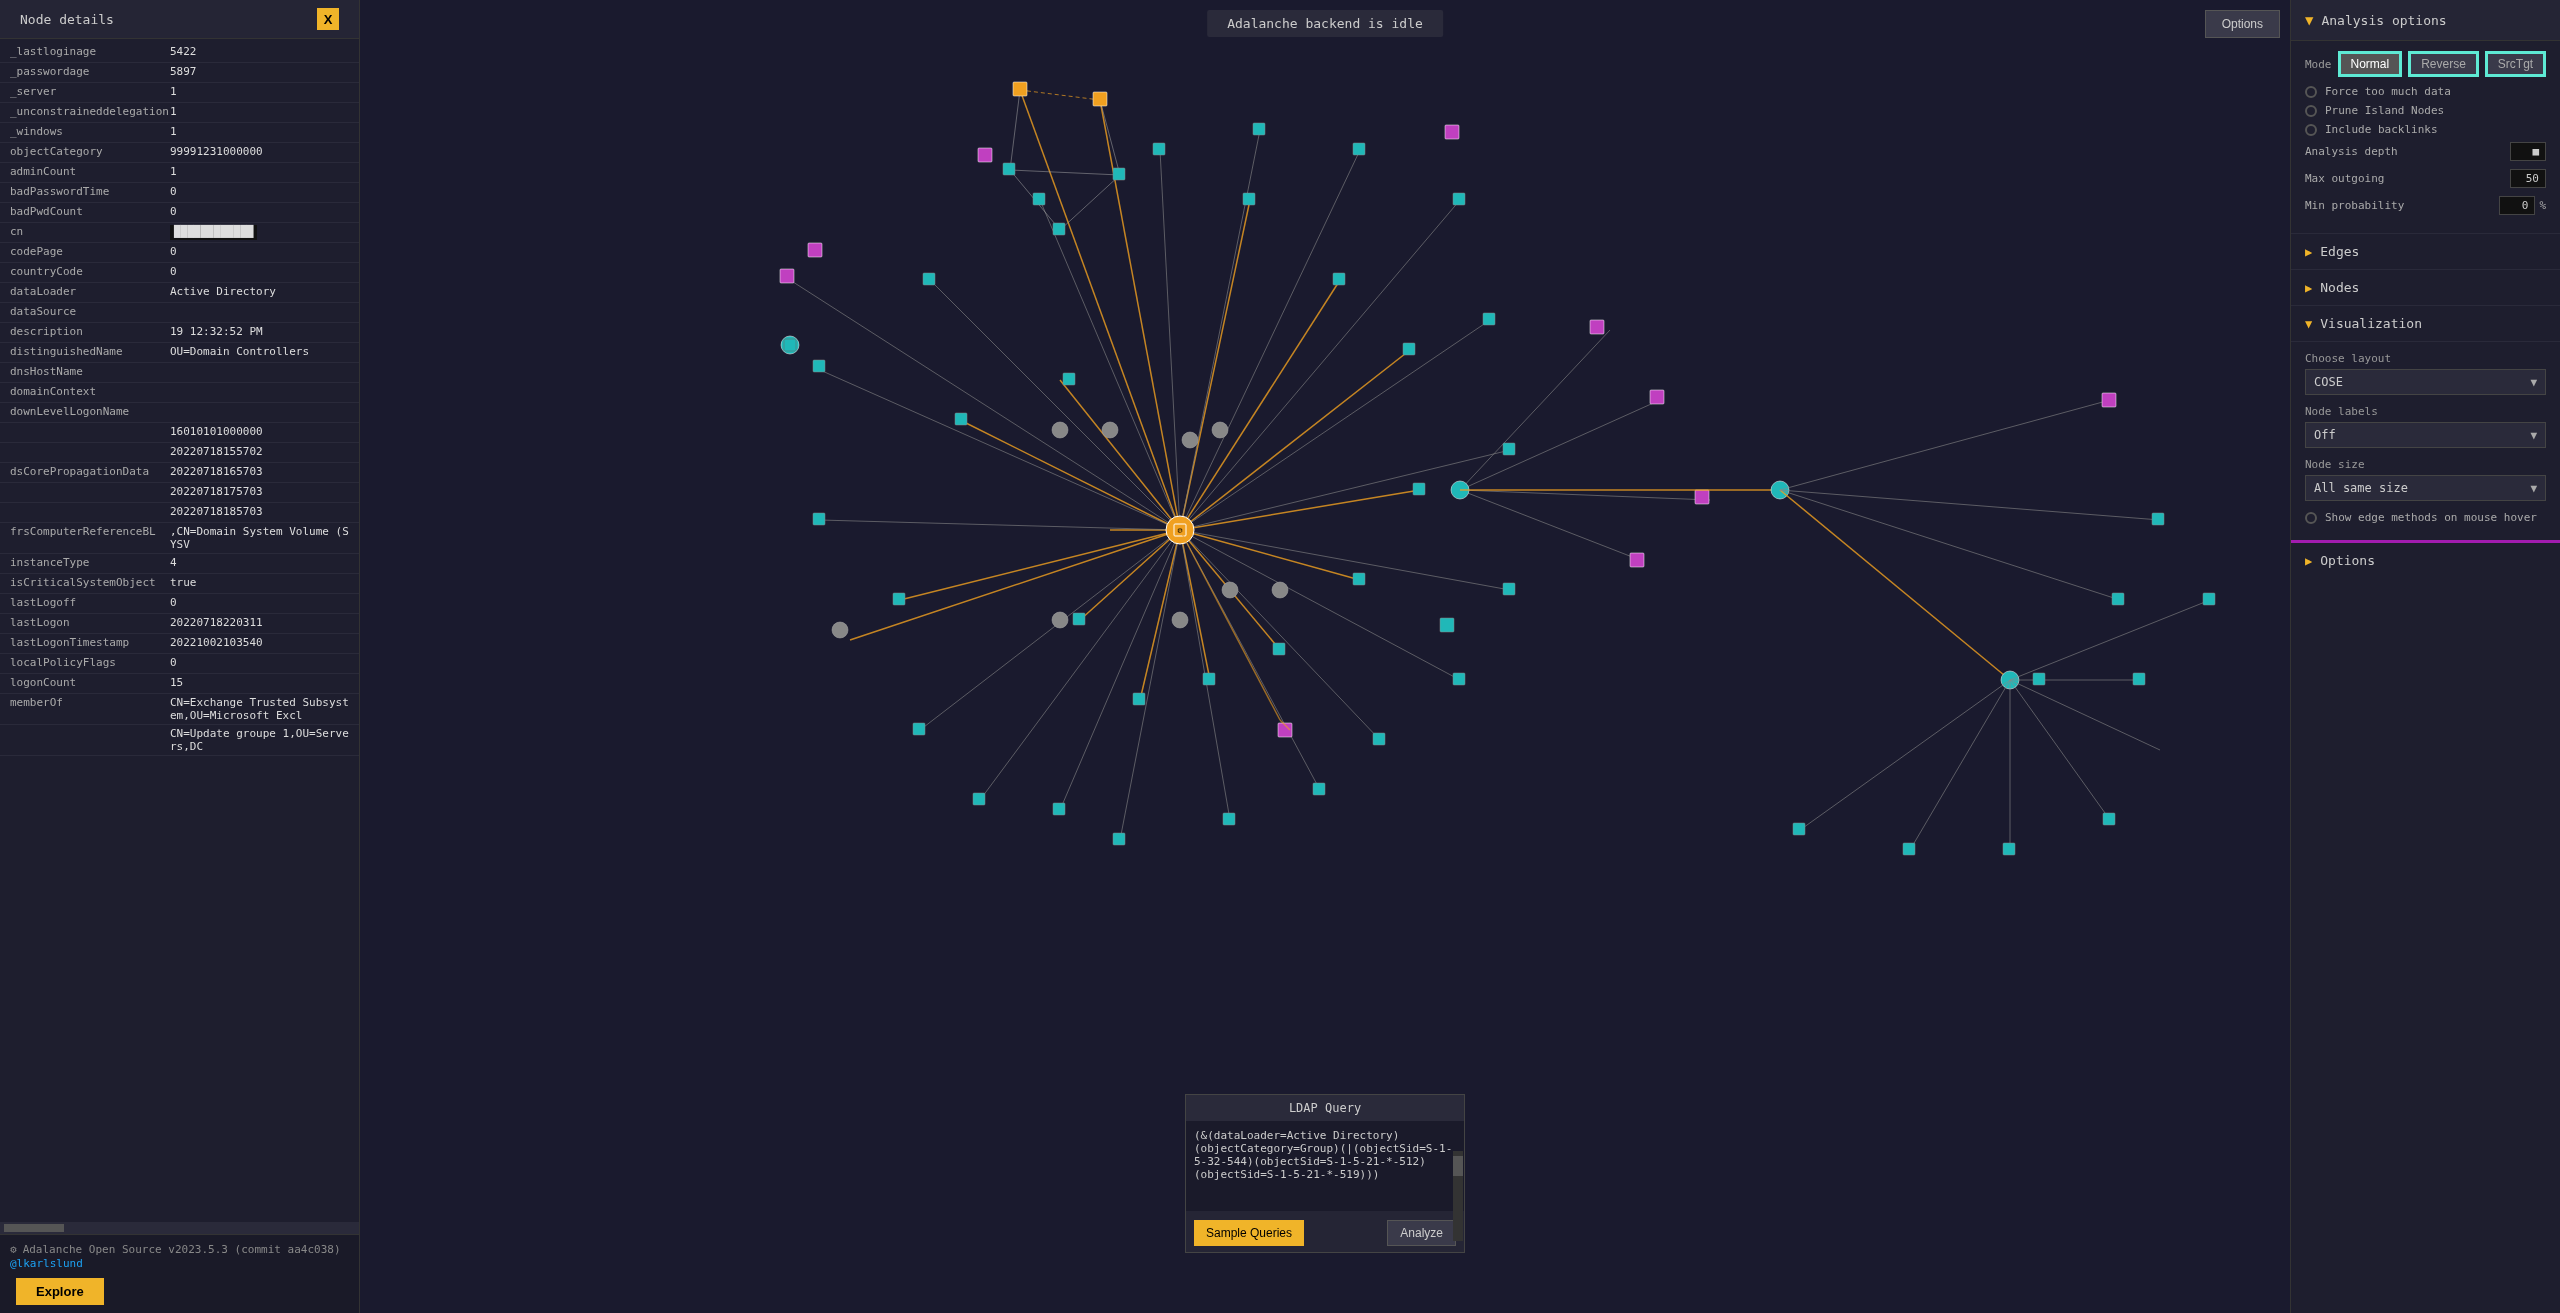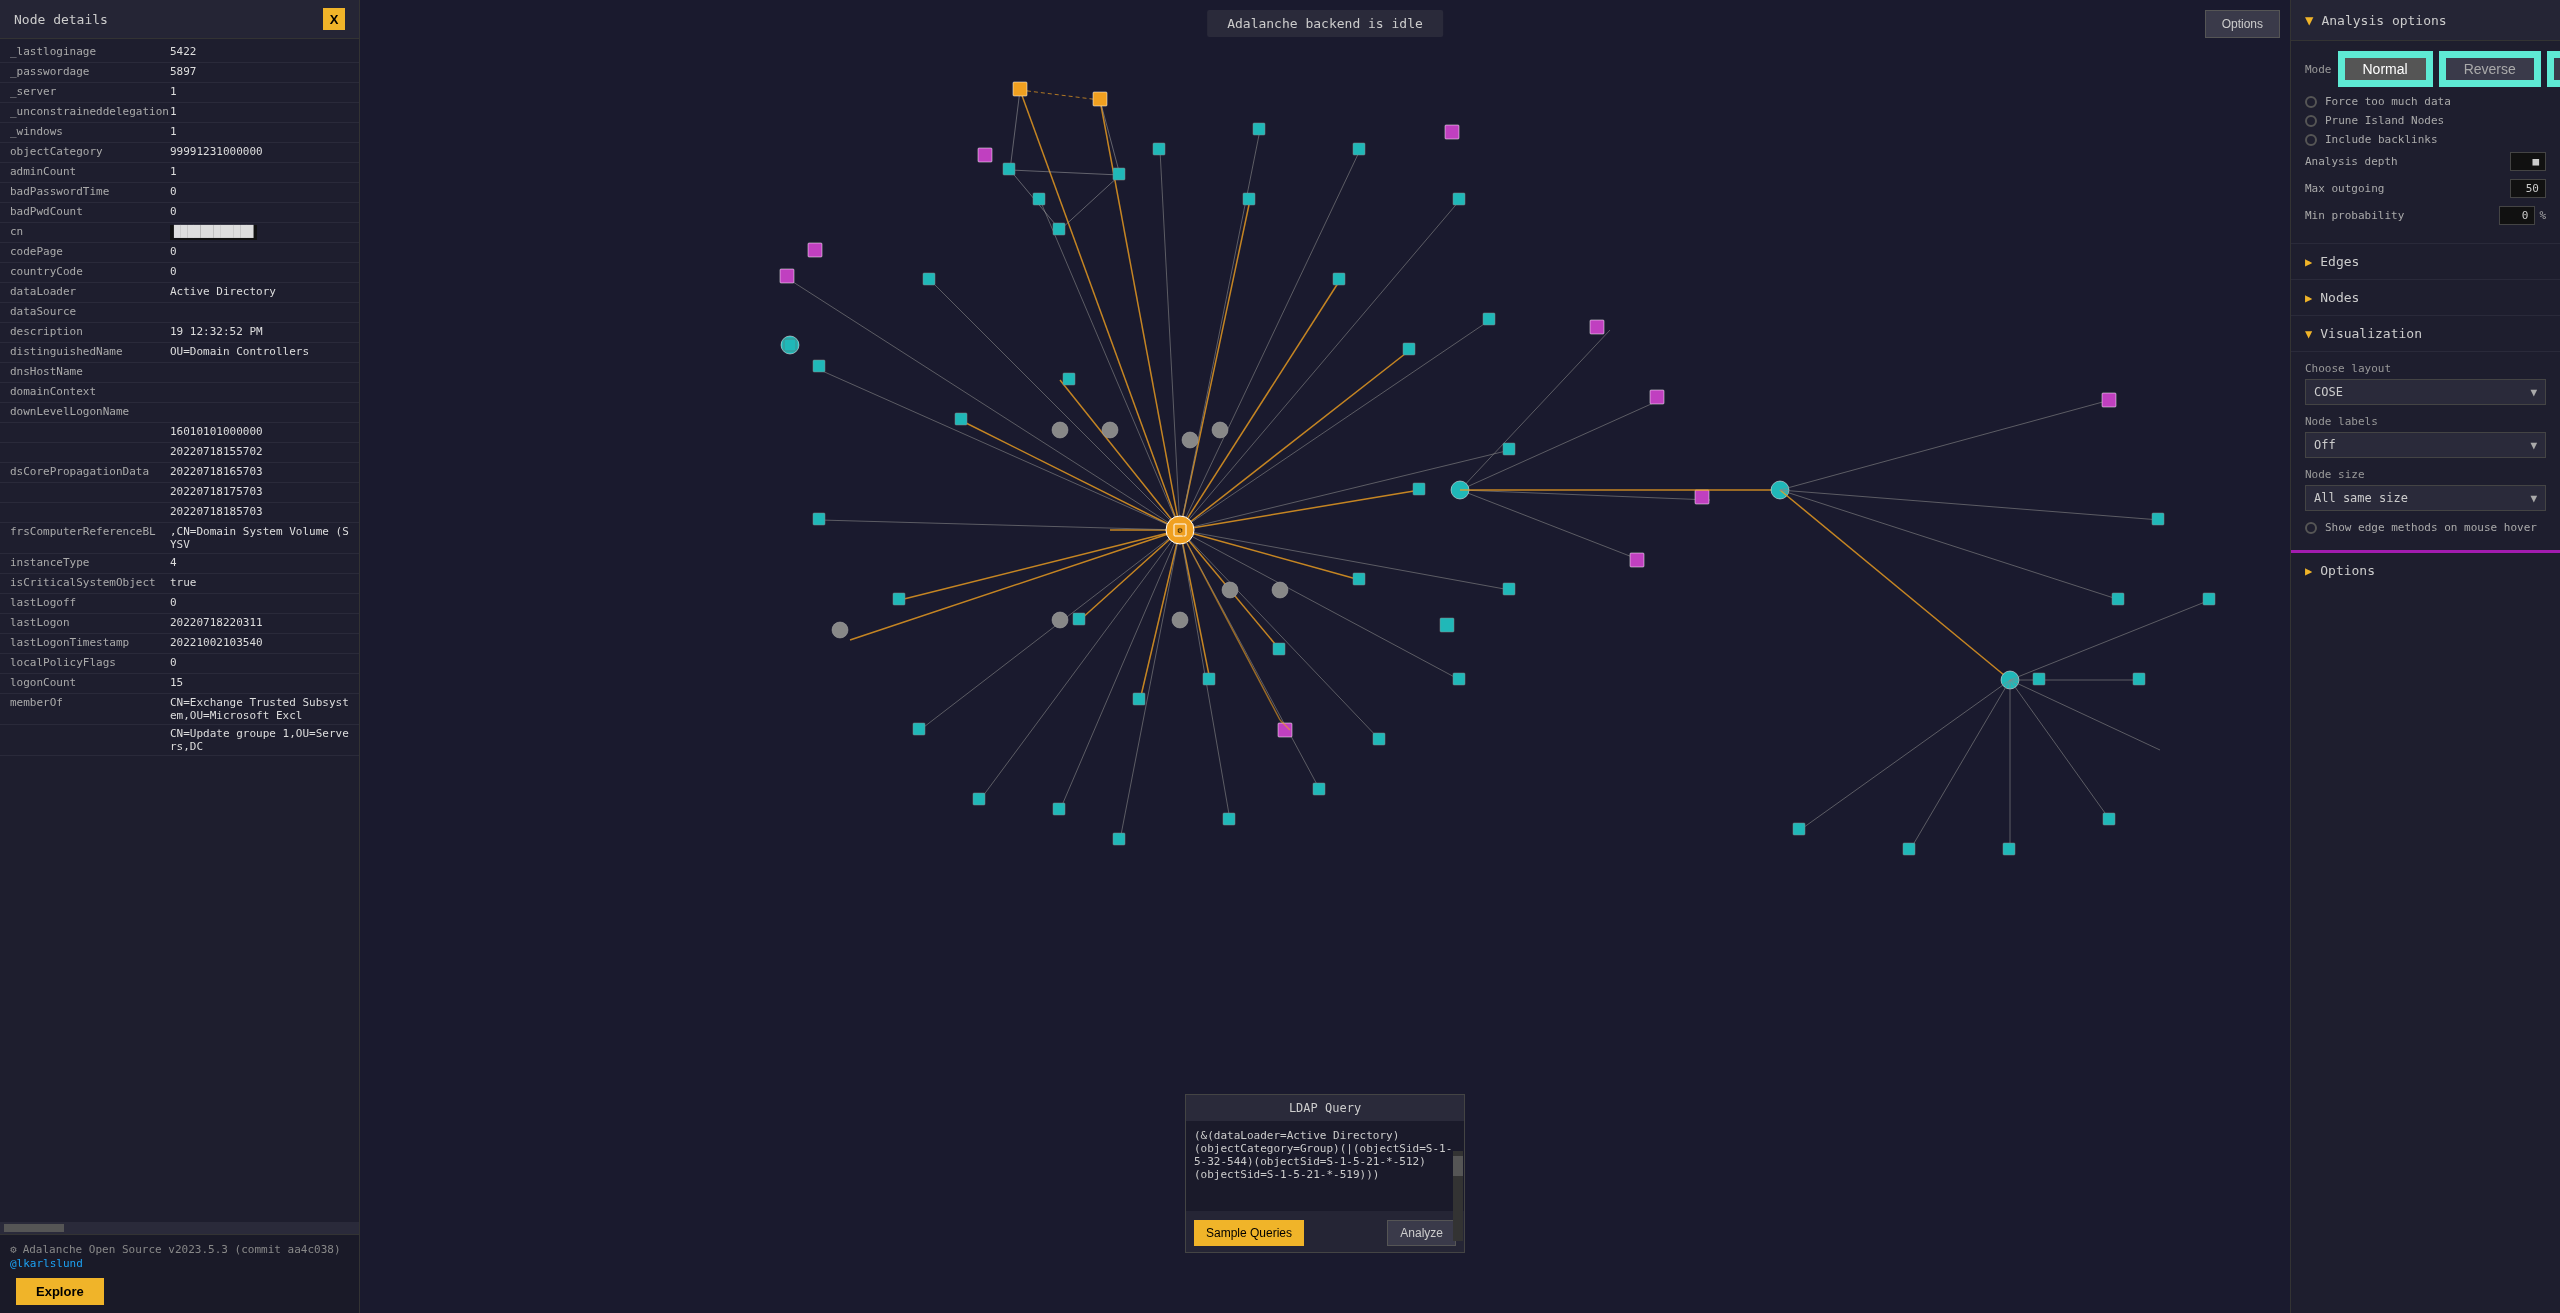--- a/index.html
+++ b/index.html
@@ -23,21 +23,21 @@
       display: flex;
       flex-direction: column;
       position: relative;
       z-index: 10;
     }
 
     #node-details-header {
       display: flex;
       justify-content: space-between;
       align-items: center;
-      padding: 8px 14px;
+      padding: 8px 20px;
       background: #252535;
       border-bottom: 1px solid #333;
     }
 
     #node-details-title {
       color: #ccc;
       font-size: 13px;
     }
 
     #close-btn {
@@ -290,24 +290,24 @@
 
     .mode-label {
       color: #999;
       font-size: 11px;
       width: 40px;
     }
 
     .mode-btn {
       background: #3a3a4a;
       color: #aaa;
-      border: 7px solid #5eead4;
-      padding: 3px 18px;
+      border: 3px solid #5eead4;
+      padding: 3px 10px;
       cursor: pointer;
-      font-size: 14px;
+      font-size: 12px;
     }
 
     .mode-btn.active {
       background: #555;
       color: #fff;
     }
 
     .checkbox-row {
       display: flex;
       align-items: center;

